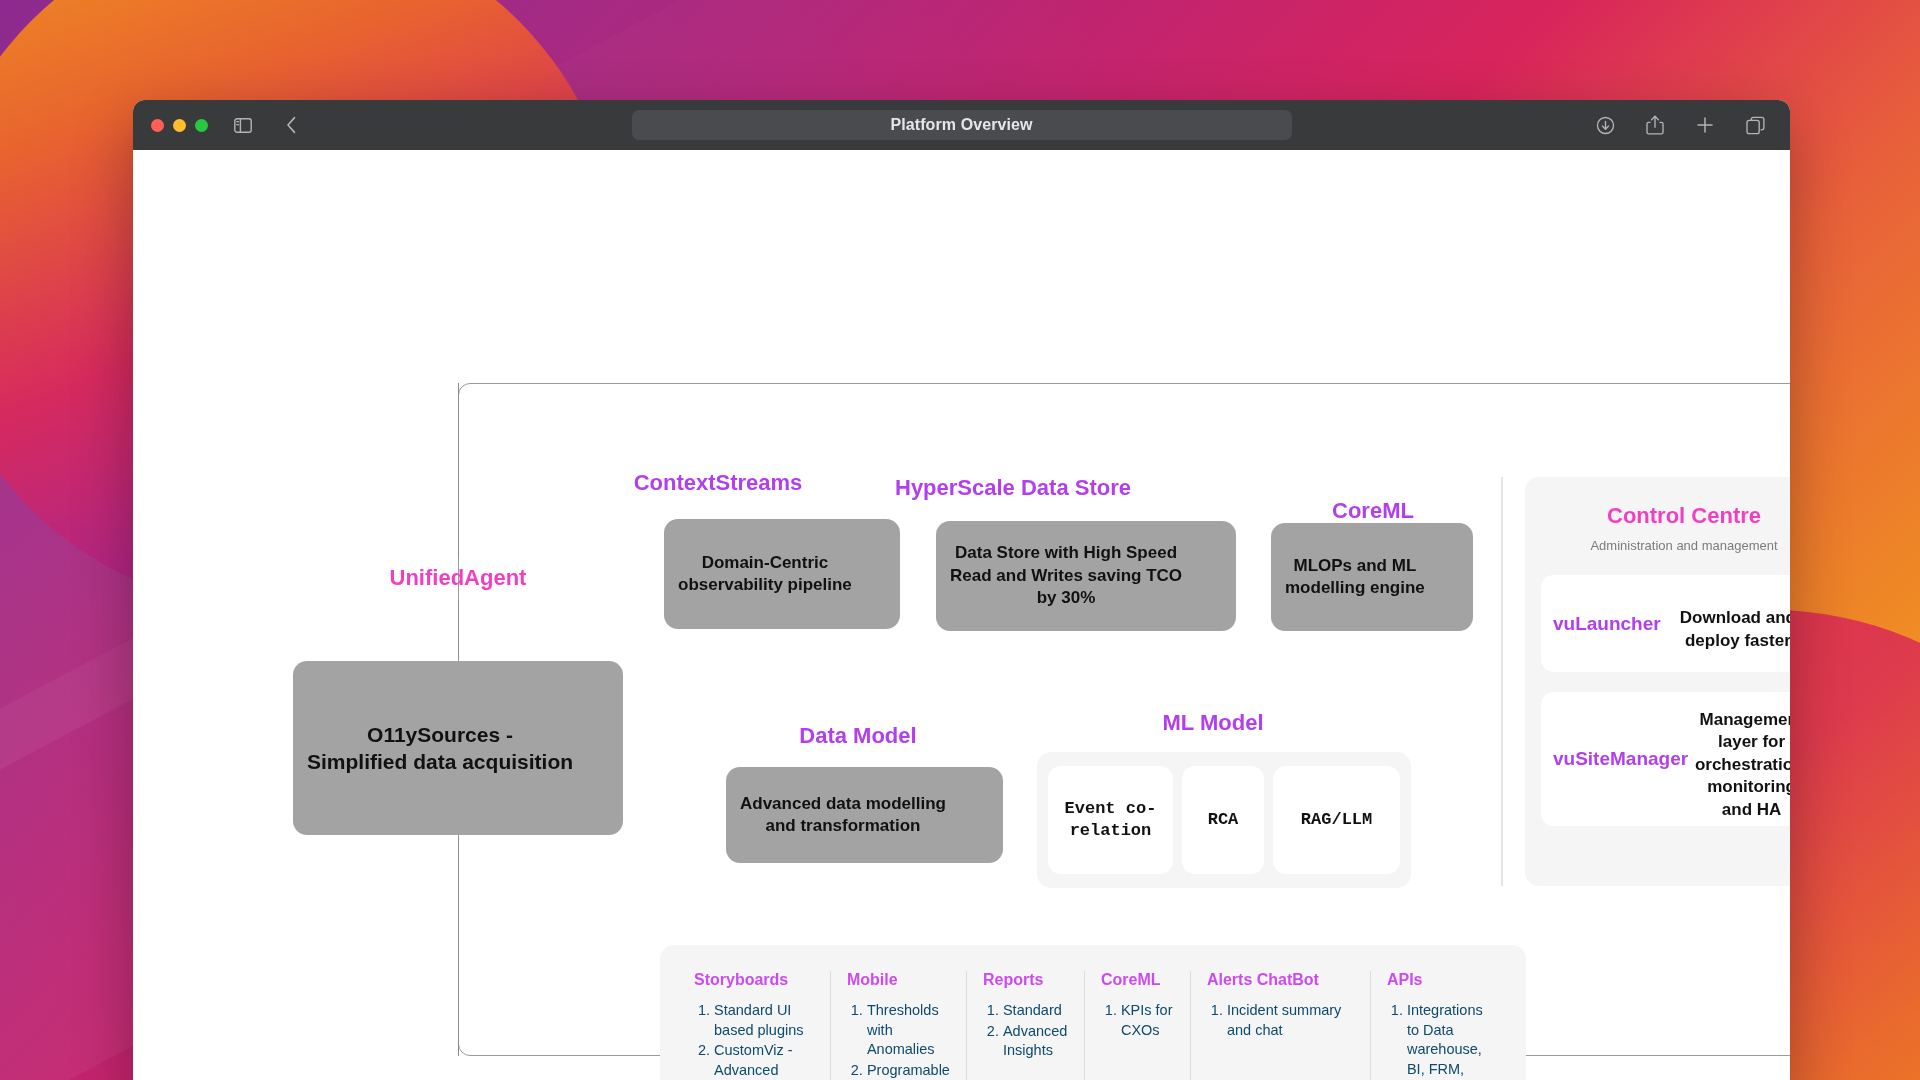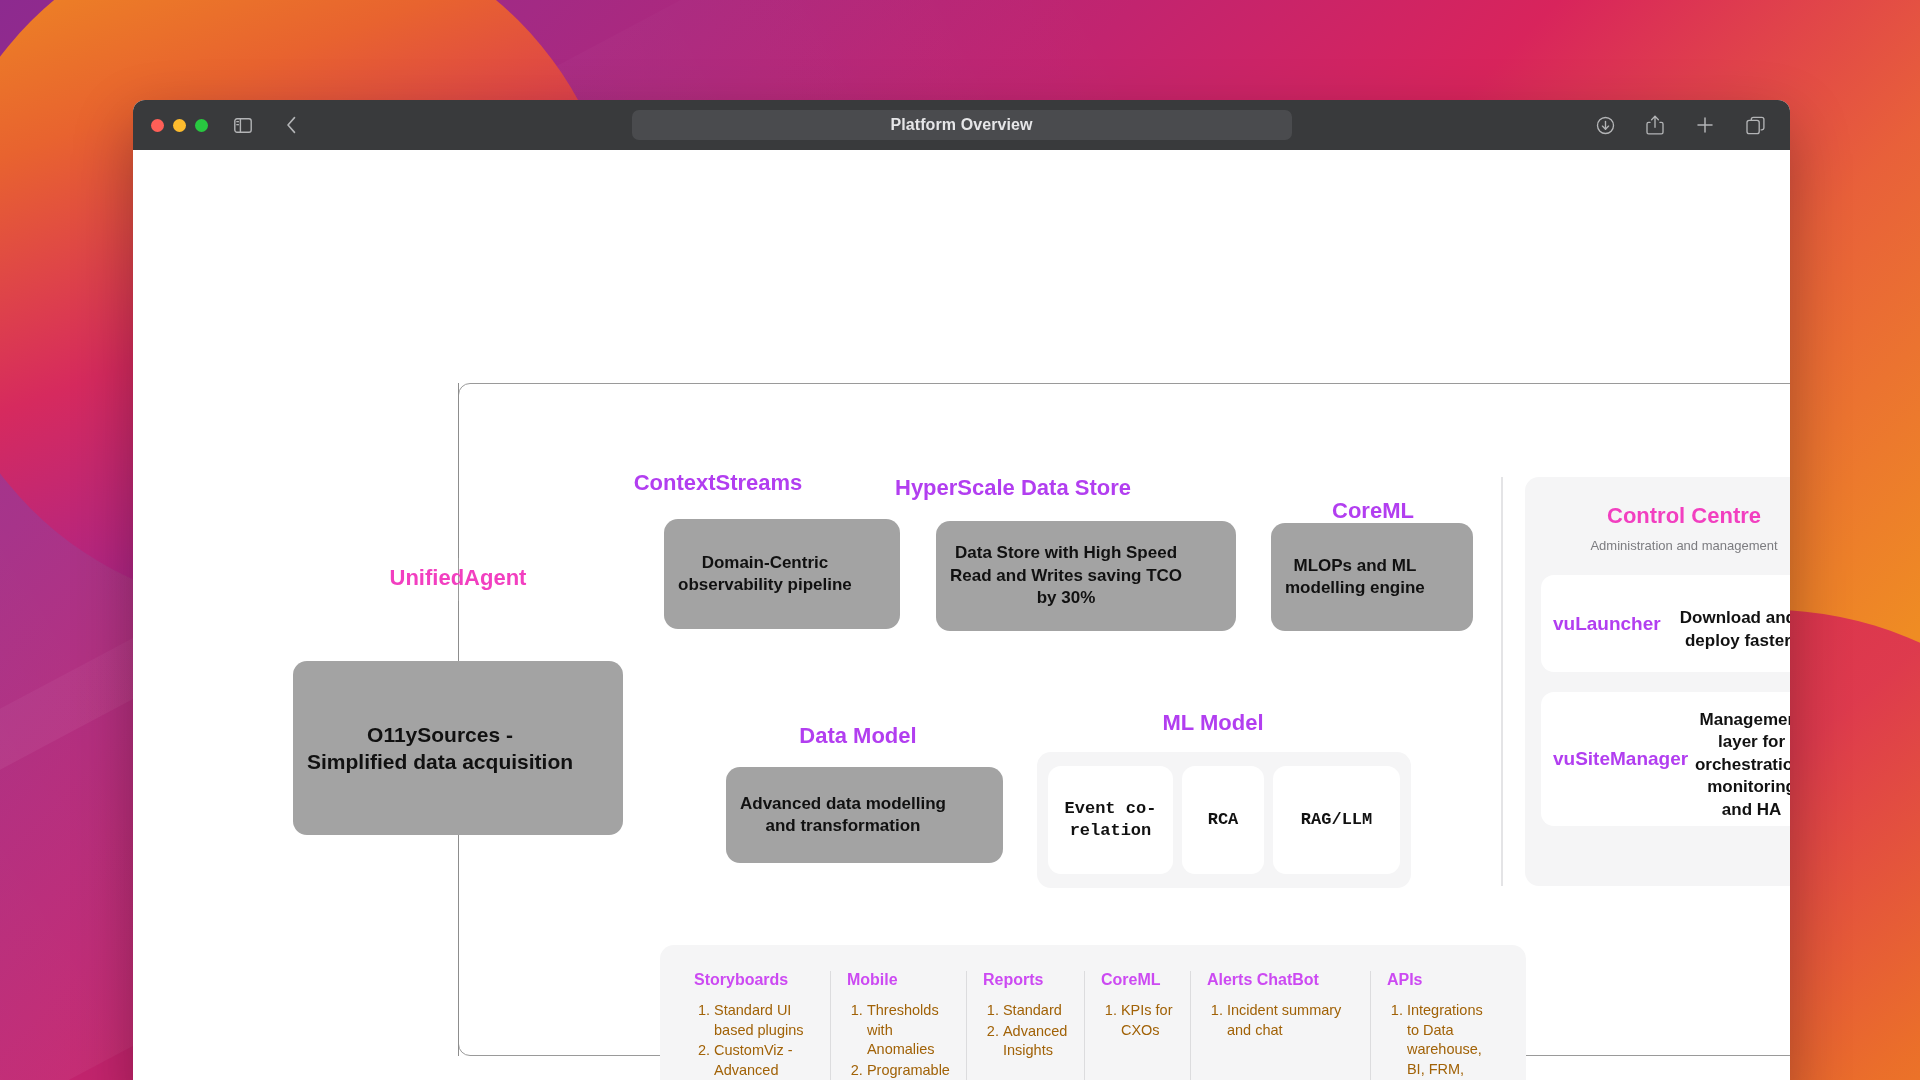--- a/index.html
+++ b/index.html
@@ -120,21 +120,21 @@
   
   #feature-panel{
     position:absolute; left:527px; top:795px; width:866px; height:237px;
     background:#f5f5f6; border-radius:14px;
     display:flex; padding:26px 18px 22px 18px;
   }
   .fcol{ padding:0 16px; border-right:1px solid #dcdcde; }
   .fcol:last-child{ border-right:none; }
   .fcol h4{ font-weight:700; font-size:16px; color:#cc4af2; margin-bottom:12px; white-space:nowrap; }
   .fcol ol{ margin-left:20px; }
-  .fcol li{ font-size:14.5px; color:#a16207; line-height:1.36; margin-bottom:1px; }
+  .fcol li{ font-size:14.5px; color:#0c4a6e; line-height:1.36; margin-bottom:1px; }
 </style>
 </head>
 <body>
 
 <div id="wallpaper">
   <div class="wall-streak" style="left:-200px;top:120px;"></div>
   <div class="wall-streak" style="left:-300px;top:520px;"></div>
   <div id="wall-circle"></div>
   <div id="wall-circle2"></div>
 </div>

